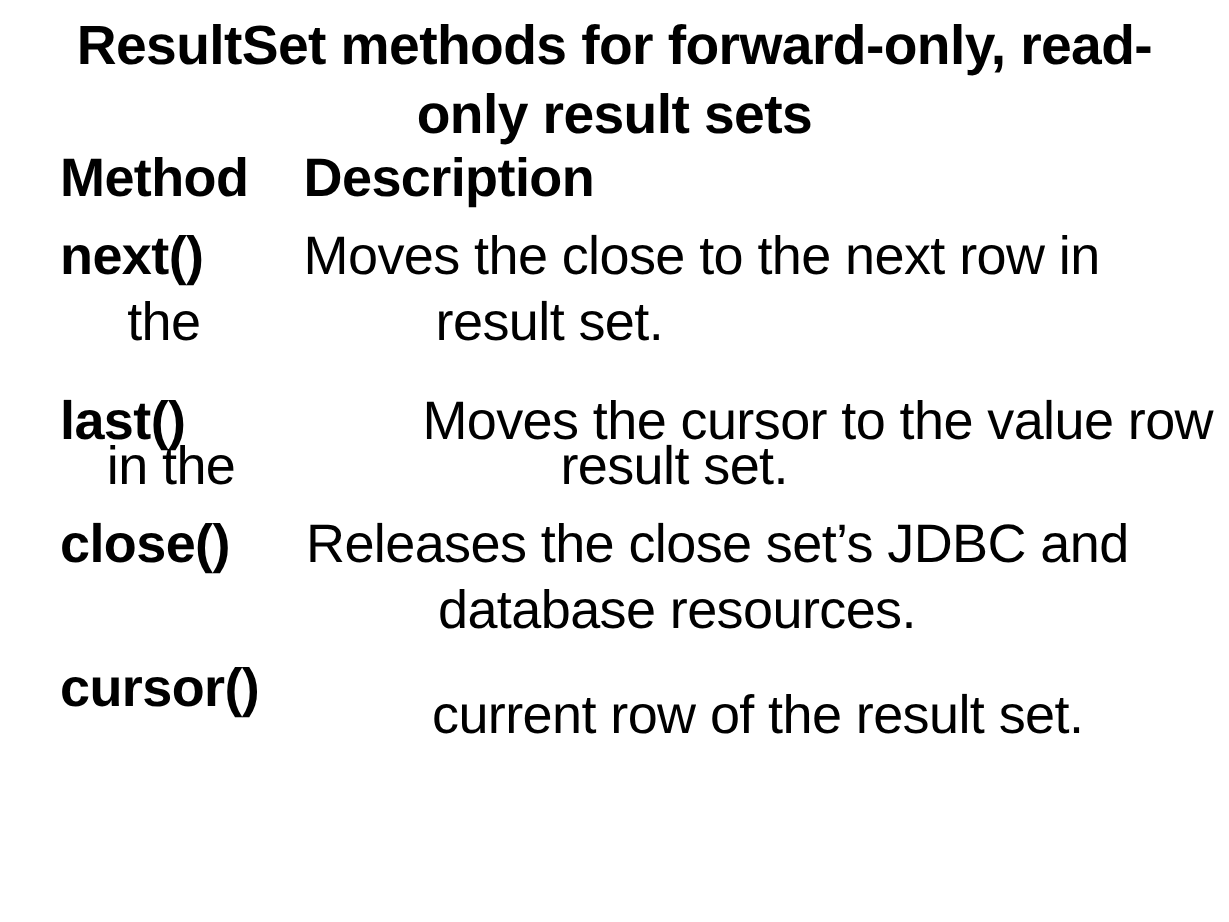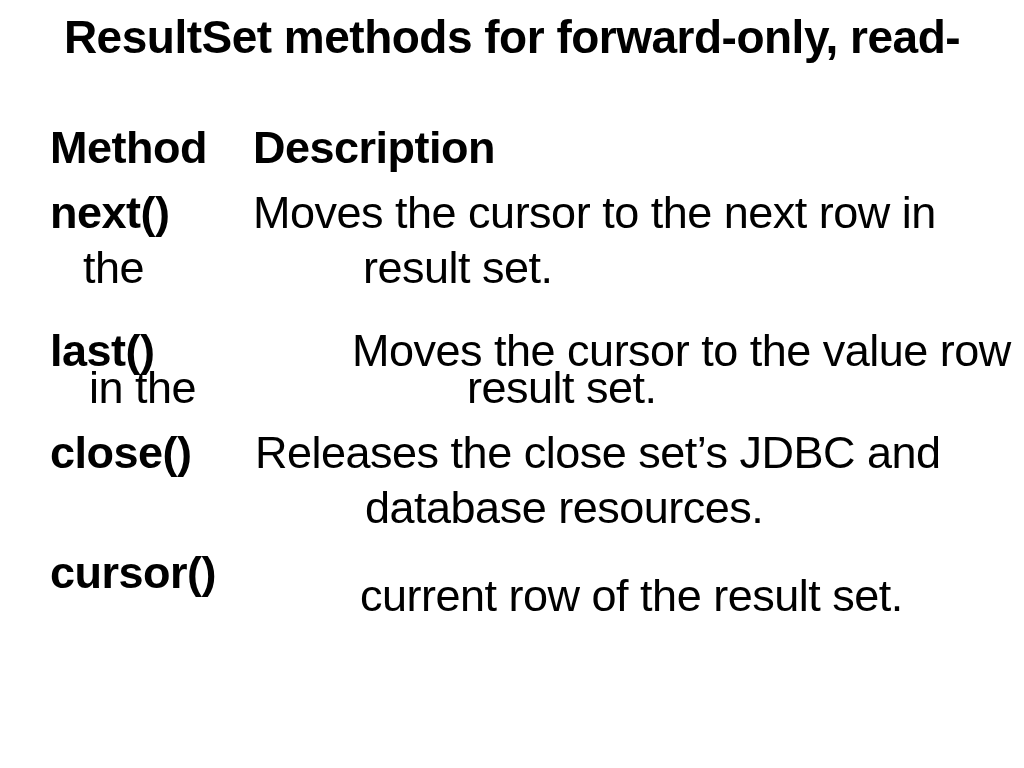--- a/index.html
+++ b/index.html
@@ -40,33 +40,34 @@
   }
   .bold { font-weight: 700; }
 </style>
 </head>
 <body>
 
 <div class="slide">
 
   <div class="title">
     <div>ResultSet methods for forward-only, read-</div>
+    <div>only result sets</div>
   </div>
 
   <div class="line" style="top:120px">
     <span class="seg bold" style="left:27px">Method</span>
     <span class="seg bold" style="left:230px">Description</span>
   </div>
 
   <div class="line" style="top:185px">
     <span class="seg bold" style="left:27px">next()</span>
-    <span class="seg" style="left:230px">Moves the cursor to the next row in</span>
+    <span class="seg" style="left:230px">Moves the close to the next row in</span>
   </div>
   <div class="line" style="top:240px">
-    <span class="seg" style="left:60px">the</span>
+    <span class="seg" style="left:83px">the</span>
     <span class="seg" style="left:340px">result set.</span>
   </div>
 
   <div class="line" style="top:323px">
     <span class="seg bold" style="left:27px">last()</span>
     <span class="seg" style="left:329px">Moves the cursor to the value row</span>
   </div>
   <div class="line" style="top:360px">
     <span class="seg" style="left:66px">in the</span>
     <span class="seg" style="left:444px">result set.</span>

